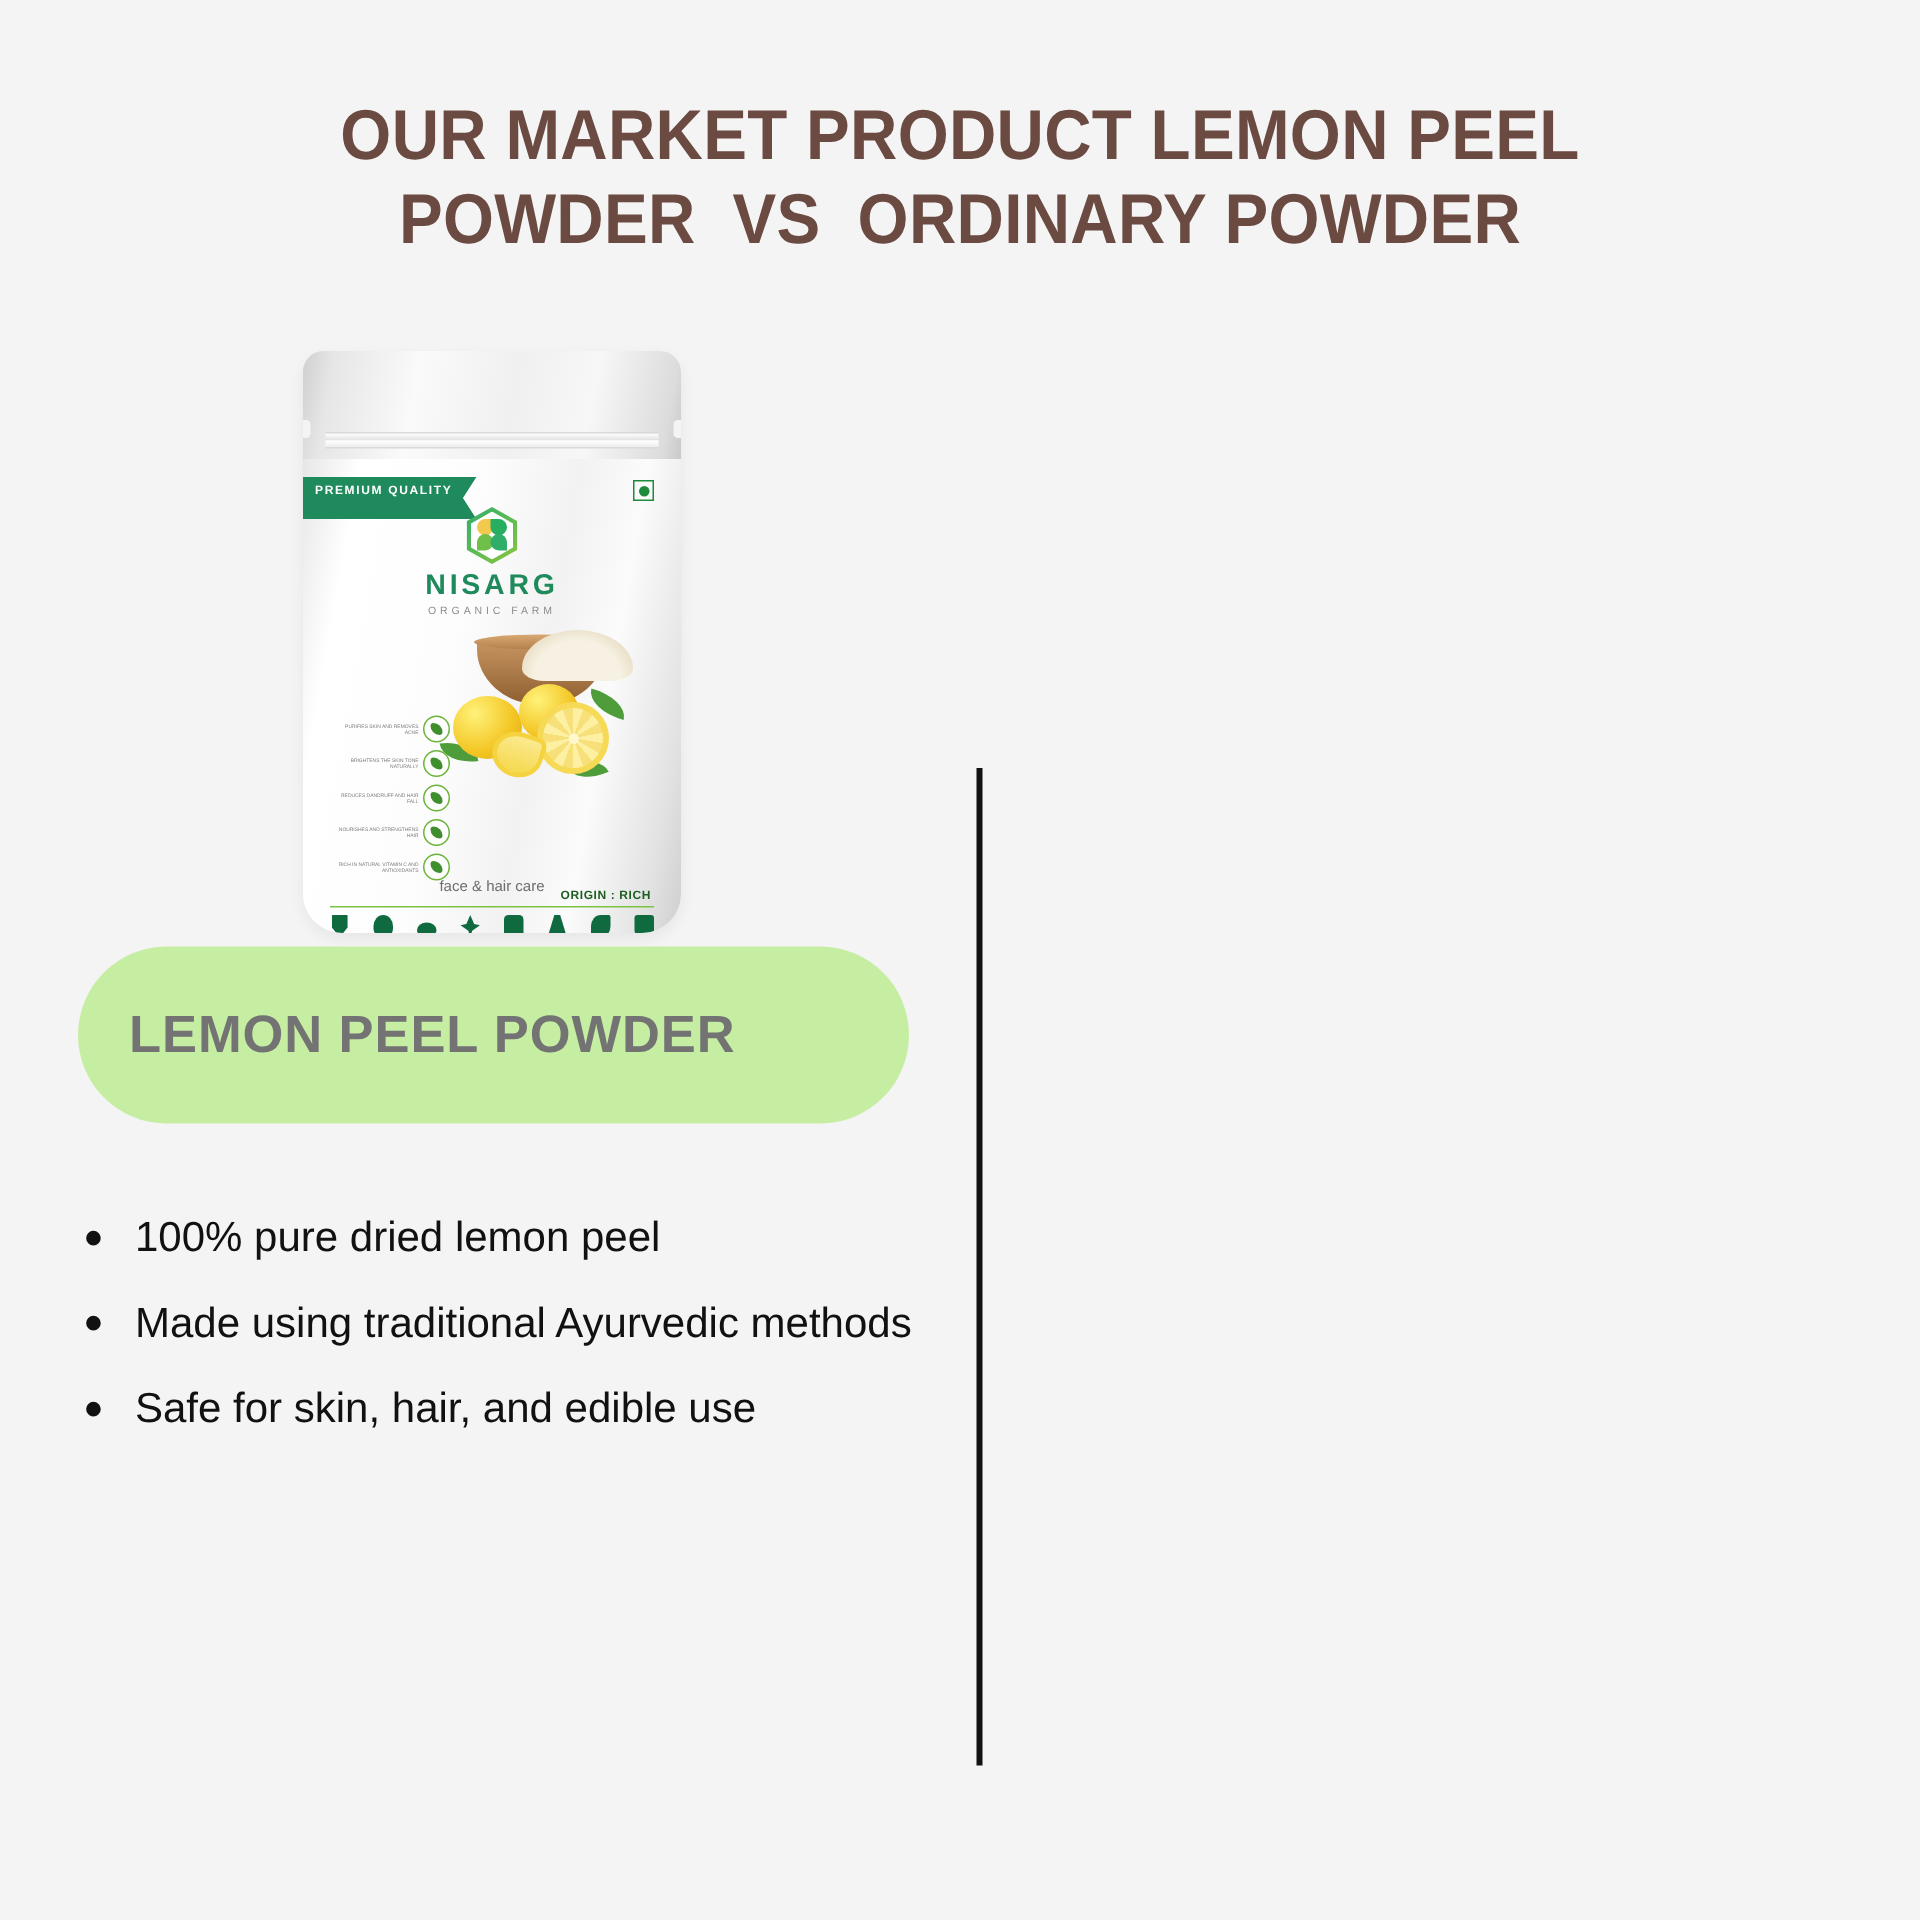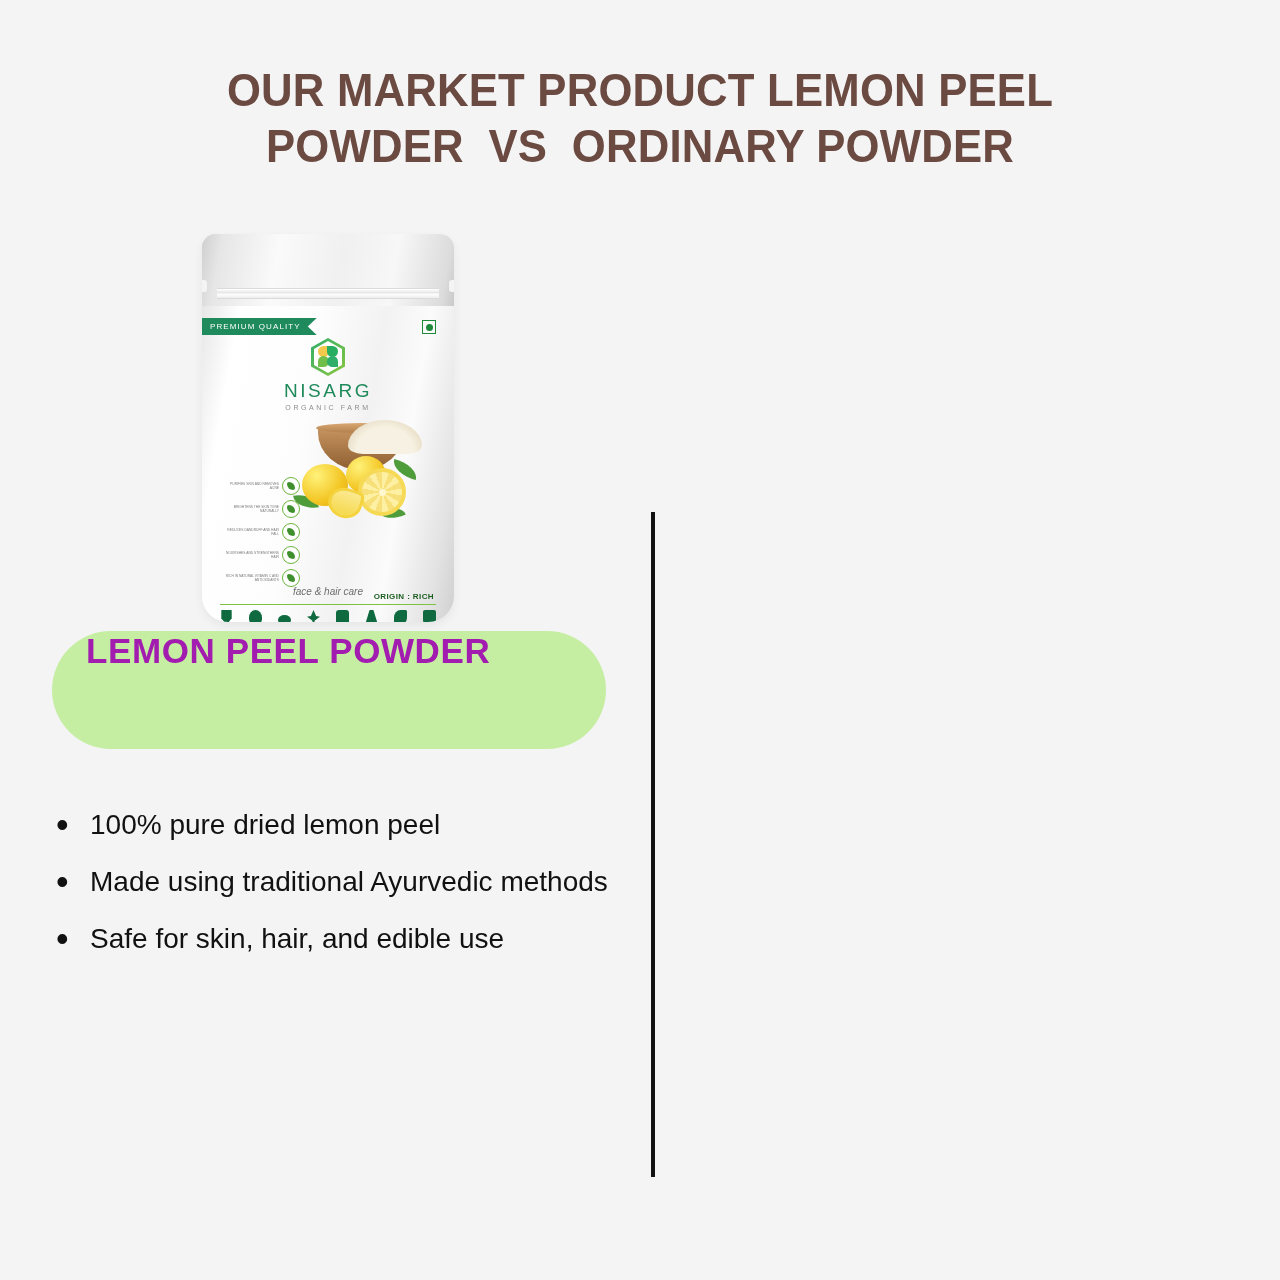--- a/index.html
+++ b/index.html
@@ -98,26 +98,26 @@
     border-radius: 3px;
   }
   .notch.l { left: -2px; }
   .notch.r { right: -2px; }
 
   
   .ribbon {
     position: absolute;
     left: -4px;
     top: 84px;
-    height: 17px;
+    height: 28px;
     padding: 0 16px 0 12px;
     background: #1f8a5c;
     color: #ffffff;
     font-size: 8px;
-    font-weight: 400;
+    font-weight: 700;
     letter-spacing: 1.1px;
     line-height: 17px;
     clip-path: polygon(0 0, 100% 0, calc(100% - 9px) 50%, 100% 100%, 0 100%);
     text-align: center;
   }
   
   .veg-mark {
     position: absolute;
     right: 18px;
     top: 86px;
@@ -155,21 +155,21 @@
     background: #ffffff;
     clip-path: polygon(50% 0%, 100% 25%, 100% 75%, 50% 100%, 0% 75%, 0% 25%);
   }
   .petal { position: absolute; width: 11px; height: 11px; }
   .petal.p1 { left: 7px;  top: 8px;  background: #f2c94c; border-radius: 60% 0 60% 60%; }
   .petal.p2 { left: 16px; top: 8px;  background: #27ae60; border-radius: 0 60% 60% 60%; }
   .petal.p3 { left: 7px;  top: 18px; background: #6fbf4a; border-radius: 60% 60% 60% 0; }
   .petal.p4 { left: 16px; top: 18px; background: #2fae6a; border-radius: 60% 60% 0 60%; }
   .brand-name {
     font-size: 19px;
-    font-weight: 400;
+    font-weight: 700;
     color: #1f8a5c;
     letter-spacing: 2.5px;
   }
   .brand-sub {
     font-size: 7px;
     color: #8a8f8a;
     letter-spacing: 2.6px;
     margin-top: 2px;
   }
 
@@ -340,21 +340,20 @@
   }
   .label-l1 { font-size: 19px; font-weight: 800; letter-spacing: 0.4px; line-height: 21px; }
   .label-l2 { font-size: 19px; font-weight: 800; letter-spacing: 0.4px; line-height: 21px; }
   .tagline {
     position: absolute;
     left: 0; right: 0;
     top: 352px;
     text-align: center;
     font-size: 10px;
     color: #6d6d6d;
-    font-style: italic;
   }
   
   .feat-col { position: absolute; left: 22px; top: 242px; width: 76px; }
   .feat-row { display: flex; align-items: center; height: 19px; margin-bottom: 4px; }
   .feat-txt {
     flex: 1;
     font-size: 3.3px;
     color: #7c7c7c;
     line-height: 4px;
     text-align: right;
@@ -417,21 +416,22 @@
   .ic.i6 { clip-path: polygon(0 100%,35% 0,65% 0,100% 100%); }
   .ic.i7 { border-radius: 50% 10% 50% 10%; }
   .ic.i8 { border-radius: 2px 2px 5px 5px; }
 
   
   .pill {
     position: absolute;
     height: 118px;
     border-radius: 59px;
     display: flex;
-    color: #a21caf;
+    align-items: center;
+    color: #737373;
     font-size: 35px;
     font-weight: 700;
     letter-spacing: 0.6px;
     white-space: pre;
   }
   .pill-left {
     left: 52px;
     top: 631px;
     width: 554px;
     background: #c5eea2;

